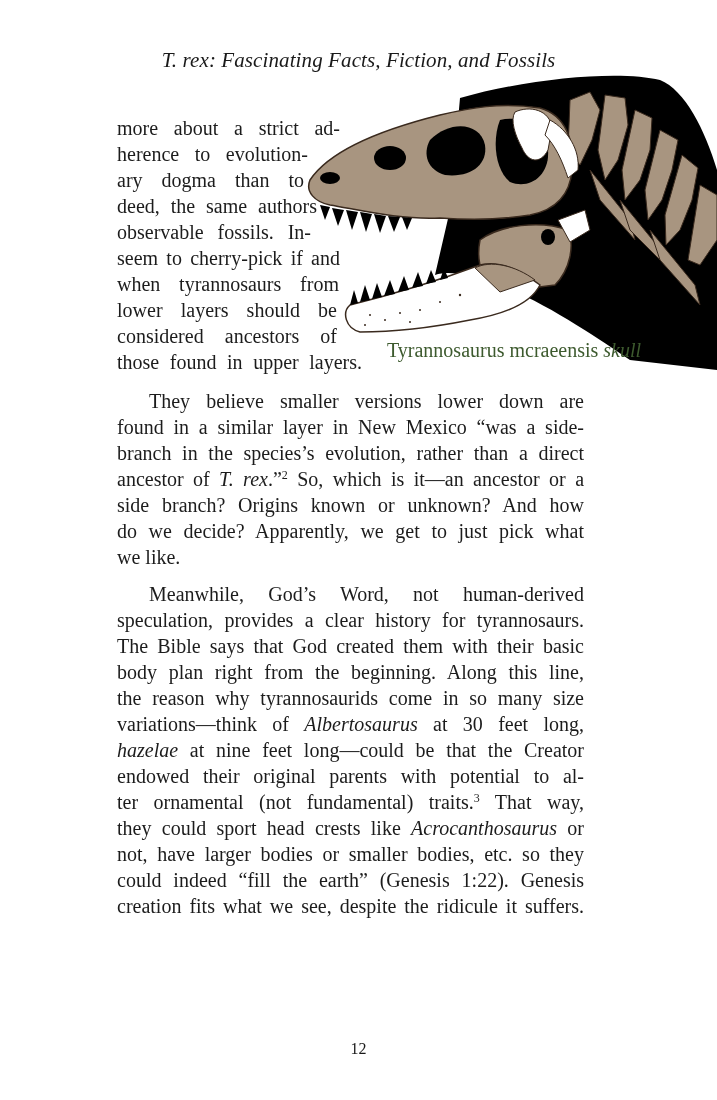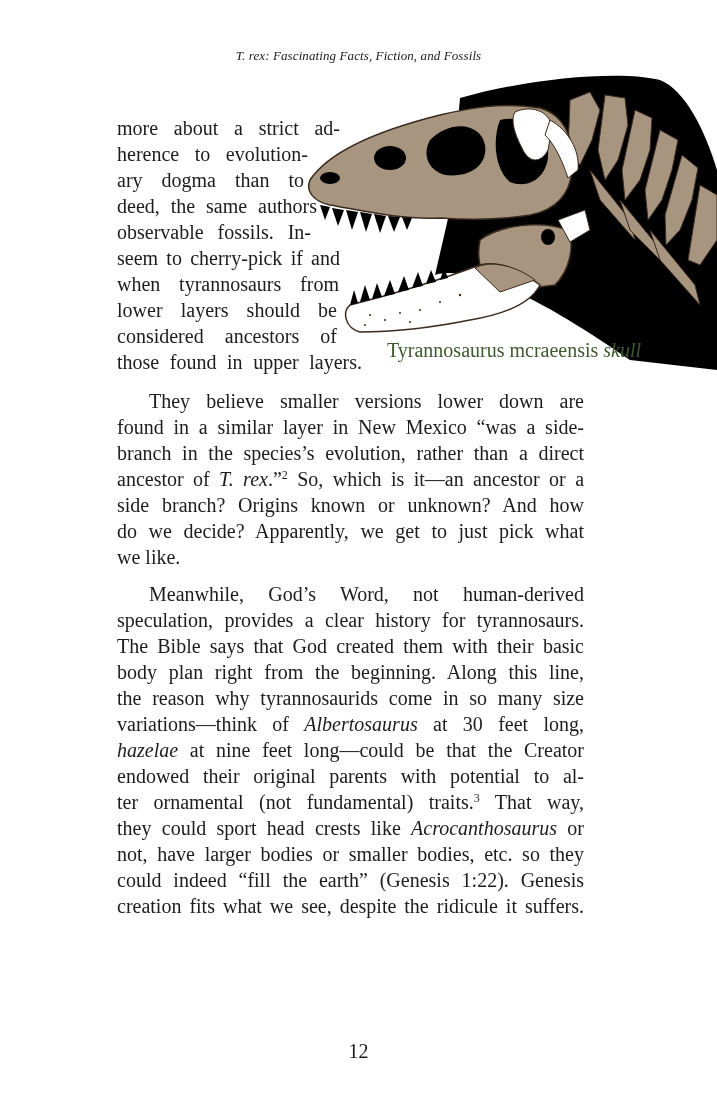--- a/index.html
+++ b/index.html
@@ -15,21 +15,21 @@
       font-family: "Liberation Serif", "DejaVu Serif", serif;
       color: #1c1c1c;
     }
     .running-head {
       position: absolute;
       top: 48px;
       left: 0;
       width: 717px;
       text-align: center;
       font-style: italic;
-      font-size: 13px;
+      font-size: 21px;
       letter-spacing: 0.1px;
       color: #1a1a1a;
     }
     .illustration {
       position: absolute;
       left: 300px;
       top: 70px;
       width: 417px;
       height: 305px;
     }
@@ -92,21 +92,21 @@
       font-size: 12px;
       line-height: 0;
       vertical-align: 7px;
     }
     .page-number {
       position: absolute;
       top: 1040px;
       left: 0;
       width: 717px;
       text-align: center;
-      font-size: 20px;
+      font-size: 16px;
       color: #1a1a1a;
     }
   </style>
 </head>
 <body>
 
 <div class="running-head">T. rex: Fascinating Facts, Fiction, and Fossils</div>
 
 <div class="illustration">
   <svg viewBox="0 0 417 305" xmlns="http://www.w3.org/2000/svg">

